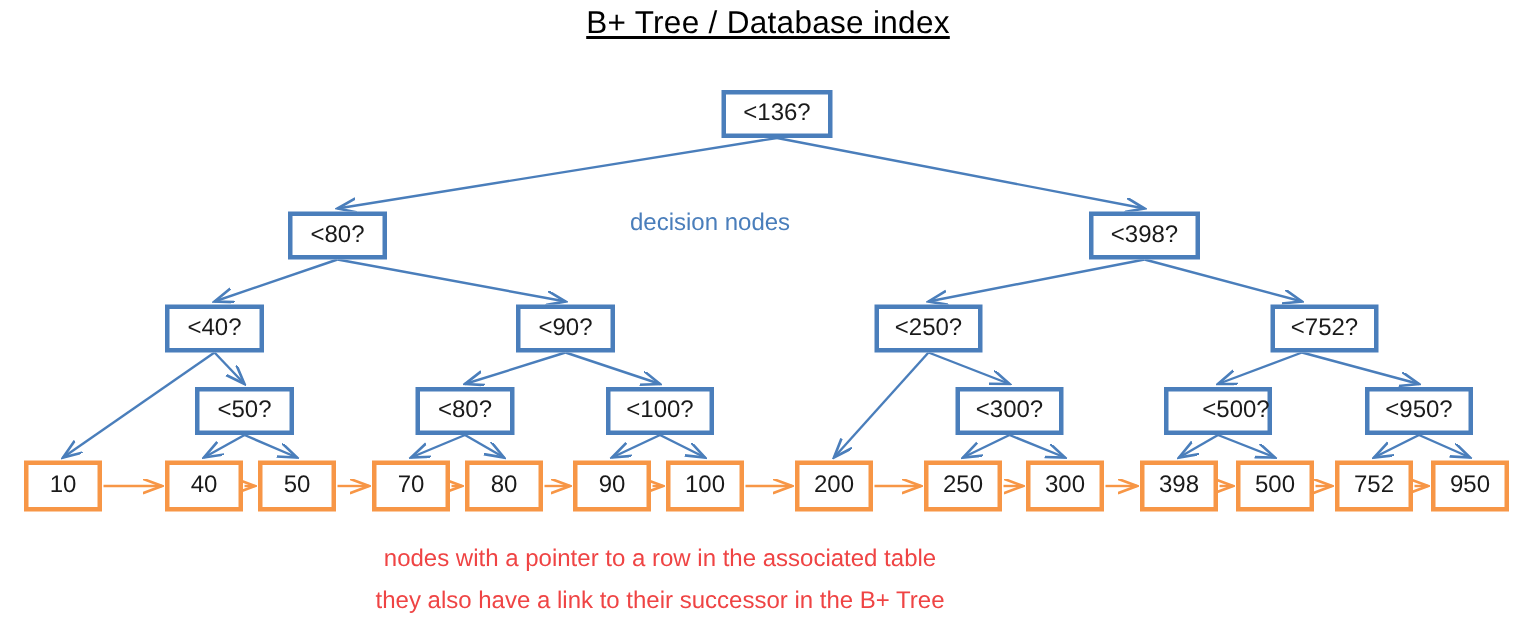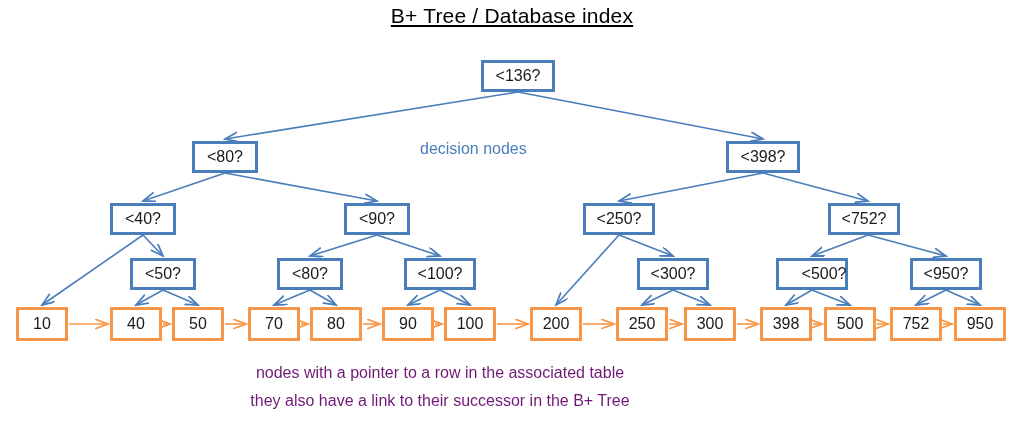--- a/index.html
+++ b/index.html
@@ -56,21 +56,21 @@
   }
   .annotation {
     position: absolute;
     font-size: 16px;
     white-space: nowrap;
   }
   .annotation-blue {
     color: #4A7EBB;
   }
   .annotation-orange {
-    color: #701a75;
+    color: #ef4444;
     text-align: center;
     width: 880px;
     left: 0;
   }
 </style>
 </head>
 <body>
 
 <div id="canvas">
 
@@ -148,21 +148,21 @@
       </div>
       <div class="node decision-node" style="left: 110px; top: 203px; width: 66px; height: 32px;">
         <span>&lt;40?</span>
       </div>
       <div class="node decision-node" style="left: 344px; top: 203px; width: 66px; height: 32px;">
         <span>&lt;90?</span>
       </div>
       <div class="node decision-node" style="left: 583px; top: 203px; width: 72px; height: 32px;">
         <span>&lt;250?</span>
       </div>
-      <div class="node decision-node" style="left: 828px; top: 203px; width: 72px; height: 32px;">
+      <div class="node decision-node" style="left: 847px; top: 203px; width: 72px; height: 32px;">
         <span>&lt;752?</span>
       </div>
       <div class="node decision-node" style="left: 130px; top: 258px; width: 66px; height: 32px;">
         <span>&lt;50?</span>
       </div>
       <div class="node decision-node" style="left: 277px; top: 258px; width: 66px; height: 32px;">
         <span>&lt;80?</span>
       </div>
       <div class="node decision-node" style="left: 404px; top: 258px; width: 72px; height: 32px;">
         <span>&lt;100?</span>

